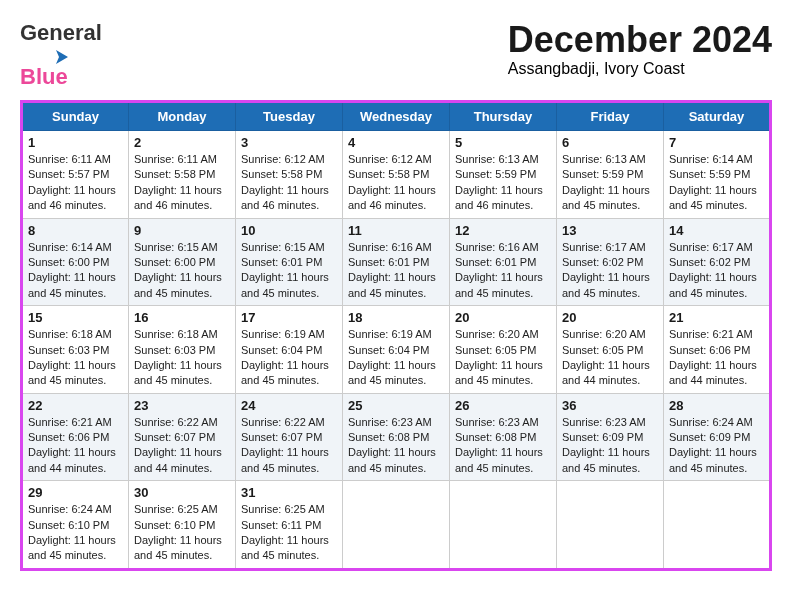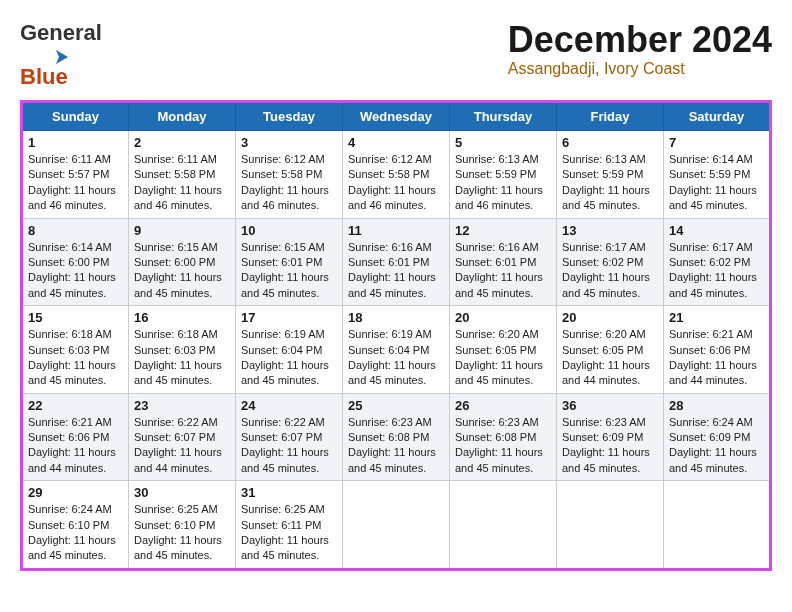--- a/index.html
+++ b/index.html
@@ -24,21 +24,21 @@
     .title-block {
     }
     .month-title {
       font-size: 36px;
       font-weight: bold;
       color: #1a1a1a;
       line-height: 1.1;
     }
     .subtitle {
       font-size: 16px;
-      color: #a16207;
+      color: #000000;
     }
     .calendar {
       width: 100%;
       border-collapse: collapse;
       border: 3px solid #d946ef;
     }
     .calendar th {
       background: #1e6db5;
       color: #fff;
       text-align: center;
@@ -78,21 +78,21 @@
 <body>
 
 <div class="header">
   <div class="logo">
     <div style="display:flex;align-items:center;flex-direction:column;">
       <span style="font-size:22px;font-weight:bold;color:#333;">General</span>
       <svg width="22" height="22" viewBox="0 0 22 22" style="margin:0 1px;">
         <polygon points="6,4 18,11 6,18 9,11" fill="#1e6db5"></polygon>
       </svg>
     </div>
-    <span style="font-size:22px;font-weight:bold;color:#c2410c;margin-top:-4px;">Blue</span>
+    <span style="font-size:22px;font-weight:bold;color:#ec4899;margin-top:-4px;">Blue</span>
   </div>
   <div class="title-block">
     <div class="month-title">December 2024</div>
     <div class="subtitle">Assangbadji, Ivory Coast</div>
   </div>
 </div>
 
 <table class="calendar">
   <thead>
     <tr>

